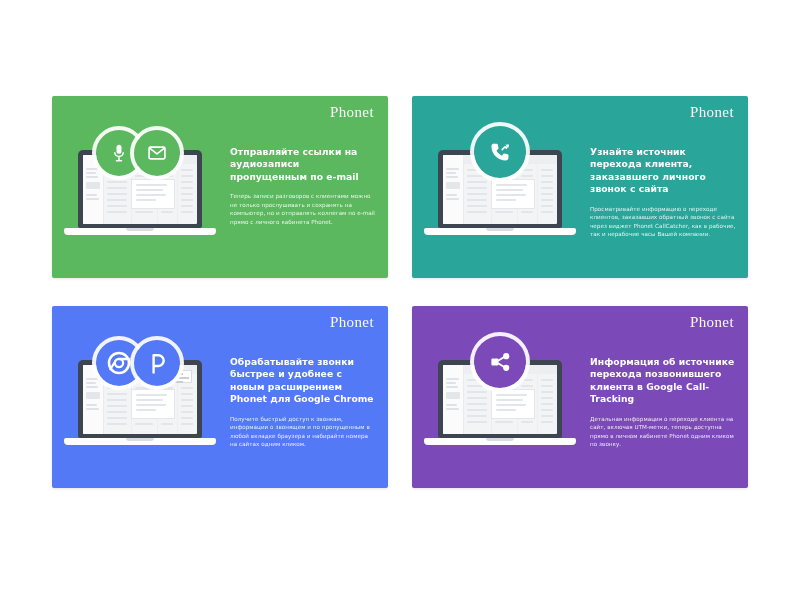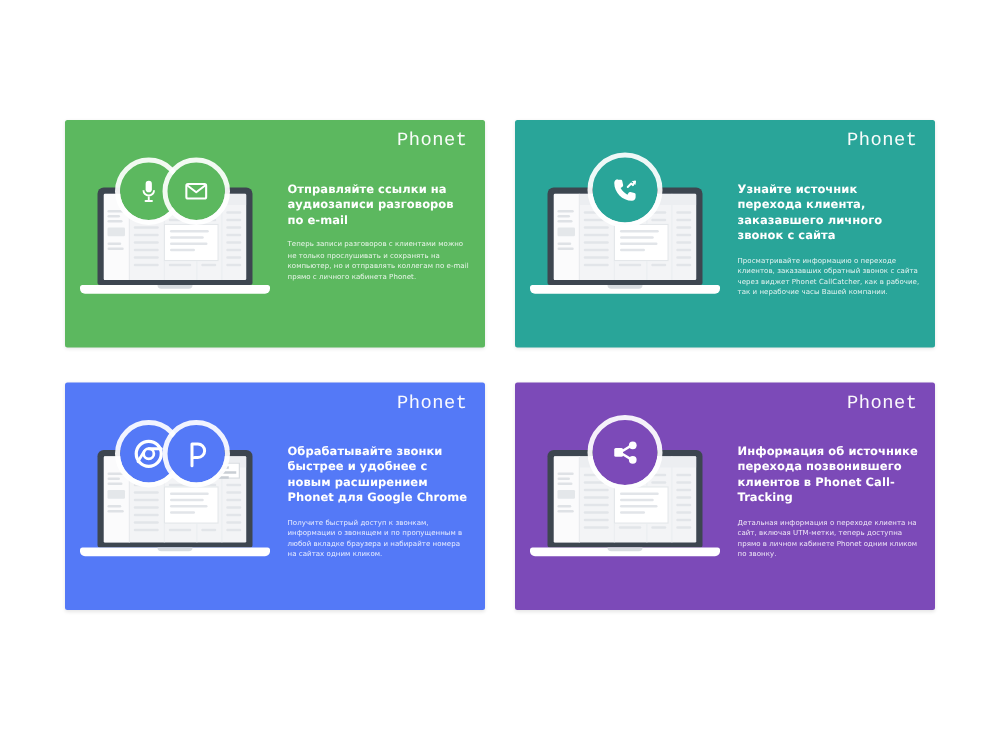--- a/index.html
+++ b/index.html
@@ -34,21 +34,21 @@
   .card.c1 { left: 52px;  top: 96px;  }
   .card.c2 { left: 412px; top: 96px;  }
   .card.c3 { left: 52px;  top: 306px; }
   .card.c4 { left: 412px; top: 306px; }
 
   
   .brand {
     position: absolute;
     right: 14px;
     top: 8px;
-    font-family: Liberation Mono, monospace;
+    font-family: Liberation Serif, serif;
     font-size: 15px;
     font-weight: 300;
     letter-spacing: 0.4px;
     color: #ffffff;
     opacity: 0.97;
   }
 
   
   .art {
     position: absolute;
@@ -305,21 +305,21 @@
           <span class="ring"></span>
           <svg width="20" height="20" viewBox="0 0 24 24">
             <rect x="2.5" y="5" width="19" height="14" rx="1.6" fill="none" stroke="#ffffff" stroke-width="2"></rect>
             <path d="M3.5 6.5 L12 13 L20.5 6.5" fill="none" stroke="#ffffff" stroke-width="2" stroke-linecap="round" stroke-linejoin="round"></path>
           </svg>
         </div>
       </div>
     </div>
 
     <div class="copy">
-      <p class="headline">Отправляйте ссылки на аудиозаписи разговоров по e-mail</p>
+      <p class="headline">Отправляйте ссылки на аудиозаписи пропущенным по e-mail</p>
       <p class="body">Теперь записи разговоров с клиентами можно не только прослушивать и сохранять на компьютер, но и отправлять коллегам по e-mail прямо с личного кабинета Phonet.</p>
     </div>
   </div>
 
   <div class="card c2" style="background: rgb(41, 165, 153);">
     <div class="brand">Phonet</div>
 
     <div class="art">
       <div class="laptop-lid">
         <div class="laptop-screen">
@@ -536,18 +536,18 @@
             <path d="M8 12 L17 6.5 M8 12 L17 17.5" stroke="#ffffff" stroke-width="1.9" stroke-linecap="round"></path>
             <rect x="3.4" y="8.4" width="7" height="7" rx="1.2" fill="#ffffff"></rect>
             <circle cx="18.2" cy="6.2" r="3.1" fill="#ffffff"></circle>
             <circle cx="18.2" cy="17.8" r="3.1" fill="#ffffff"></circle>
           </svg>
         </div>
       </div>
     </div>
 
     <div class="copy">
-      <p class="headline">Информация об источнике перехода позвонившего клиентов в Phonet Call-Tracking</p>
+      <p class="headline">Информация об источнике перехода позвонившего клиента в Google Call-Tracking</p>
       <p class="body">Детальная информация о переходе клиента на сайт, включая UTM-метки, теперь доступна прямо в личном кабинете Phonet одним кликом по звонку.</p>
     </div>
   </div>
 
 </div>
 
 </body></html>

